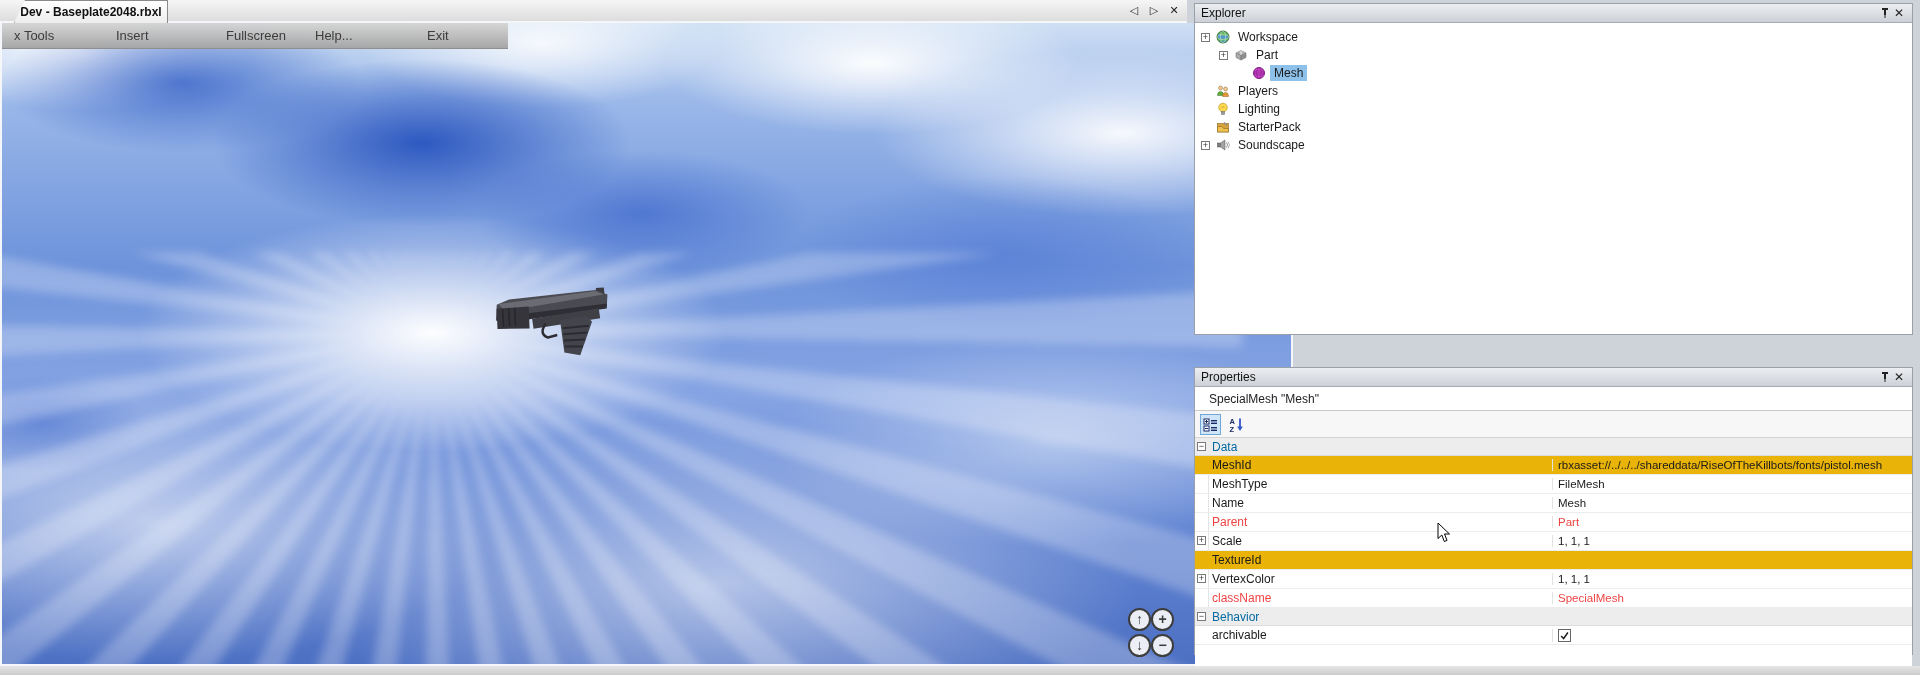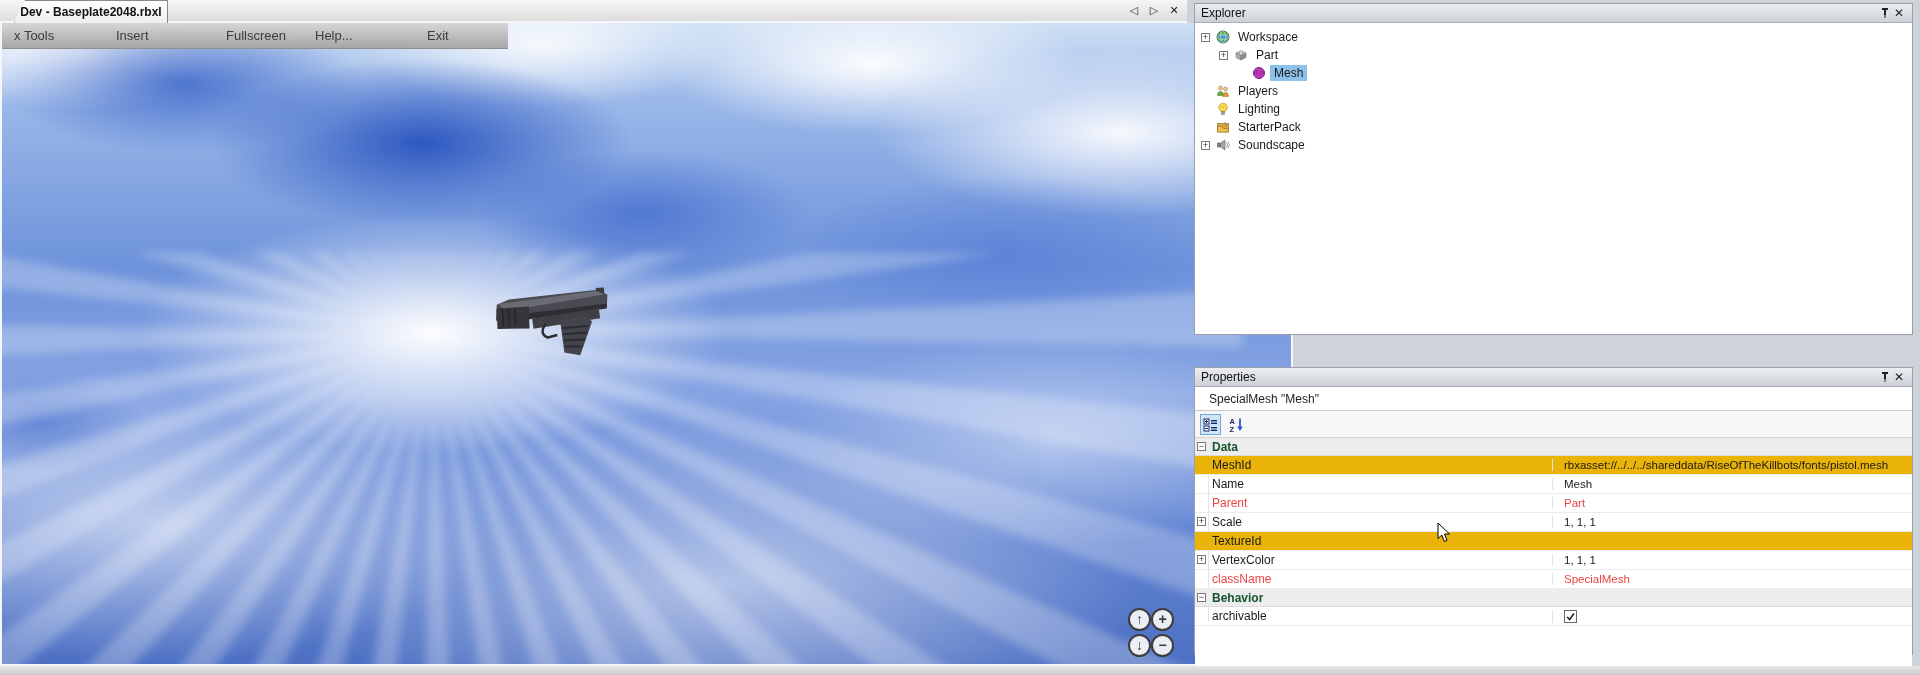--- a/index.html
+++ b/index.html
@@ -81,22 +81,22 @@
     display:flex; align-items:center; gap:5px; padding-left:5px; }
   .tool { width:21px; height:21px; display:flex; align-items:center; justify-content:center; border:1px solid transparent; cursor:pointer; }
   .tool.active { background:#cfe6f9; border-color:#70a8d8; }
   .grid { position:relative; height:244px; overflow:hidden; background:#fff; }
   .grid::before { content:""; position:absolute; left:13px; top:0; bottom:60px; width:1px; background:#e4e4e4; }
   .prow { position:relative; height:19px; display:flex; border-bottom:1px solid #ececec; align-items:center; }
   .prow.section { height:18px; background:#ededed; border-bottom:1px solid #dcdcdc; }
   .prow .pexp { position:absolute; left:2px; top:4px; width:9px; height:9px; border:1px solid #7a7a7a;
     background:#fff; font-size:9px; line-height:7px; text-align:center; color:#333; }
   .prow .pname { width:357px; flex:none; padding-left:17px; font-size:12px; white-space:nowrap; overflow:hidden; }
-  .prow.section .pname { font-weight:bold; color:#14532d; }
-  .prow .pval { flex:1; border-left:1px solid #e2e2e2; padding-left:11px; font-size:11.5px; white-space:nowrap; overflow:hidden; }
+  .prow.section .pname { font-weight:normal; color:#0369a1; }
+  .prow .pval { flex:1; border-left:1px solid #e2e2e2; padding-left:5px; font-size:11.5px; white-space:nowrap; overflow:hidden; }
   .prow.section .pval { border-left:none; }
   .prow.shaded { background:#eab308; }
   .prow.disabled .pname, .prow.disabled .pval { color:#ef4444; }
   .checkbox { width:13px; height:13px; border:1px solid #666; background:#fff; display:flex; align-items:center; justify-content:center; }
 
   
   .bottom-strip { position:absolute; left:0; top:666px; width:1920px; height:9px;
     background:linear-gradient(180deg,#e6e6e6,#cbcbcb); }
   .cursor { position:absolute; left:1437px; top:522px; z-index:50; pointer-events:none; }
 </style>
@@ -302,20 +302,24 @@
     <div class="prow section">
       <span class="pexp">−</span>
       <span class="pname">Data</span>
       <span class="pval"></span>
     </div>
     <div class="prow shaded">
       <span class="pname">MeshId</span>
       <span class="pval">rbxasset://../../../shareddata/RiseOfTheKillbots/fonts/pistol.mesh</span>
     </div>
     <div class="prow">
+      <span class="pname">MeshType</span>
+      <span class="pval">FileMesh</span>
+    </div>
+    <div class="prow">
       <span class="pname">Name</span>
       <span class="pval">Mesh</span>
     </div>
     <div class="prow disabled">
       <span class="pname">Parent</span>
       <span class="pval">Part</span>
     </div>
     <div class="prow">
       <span class="pexp">+</span>
       <span class="pname">Scale</span>

